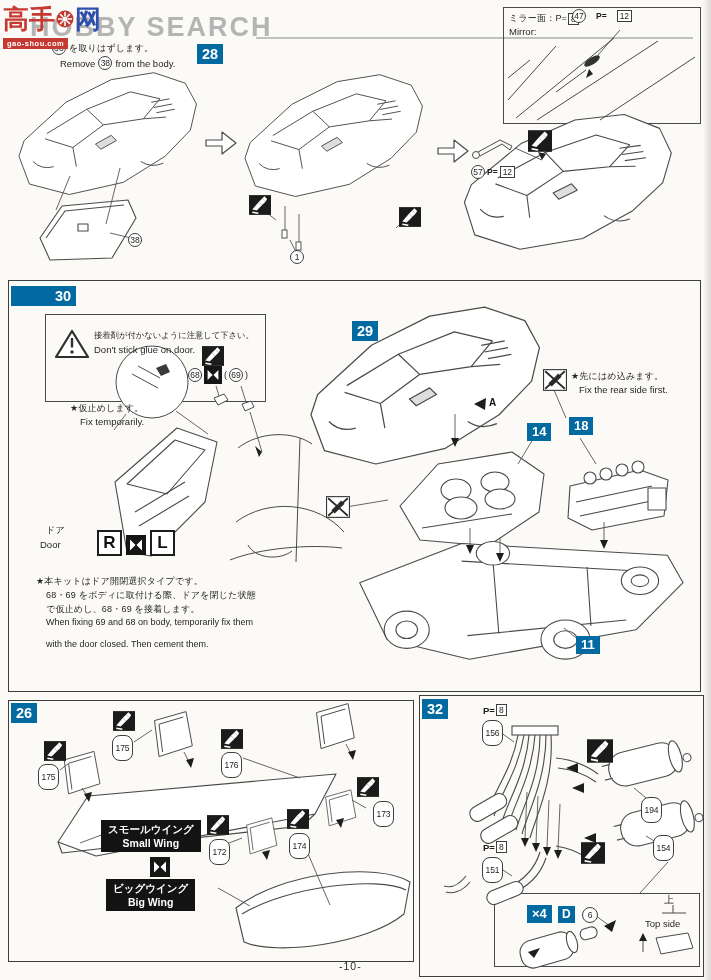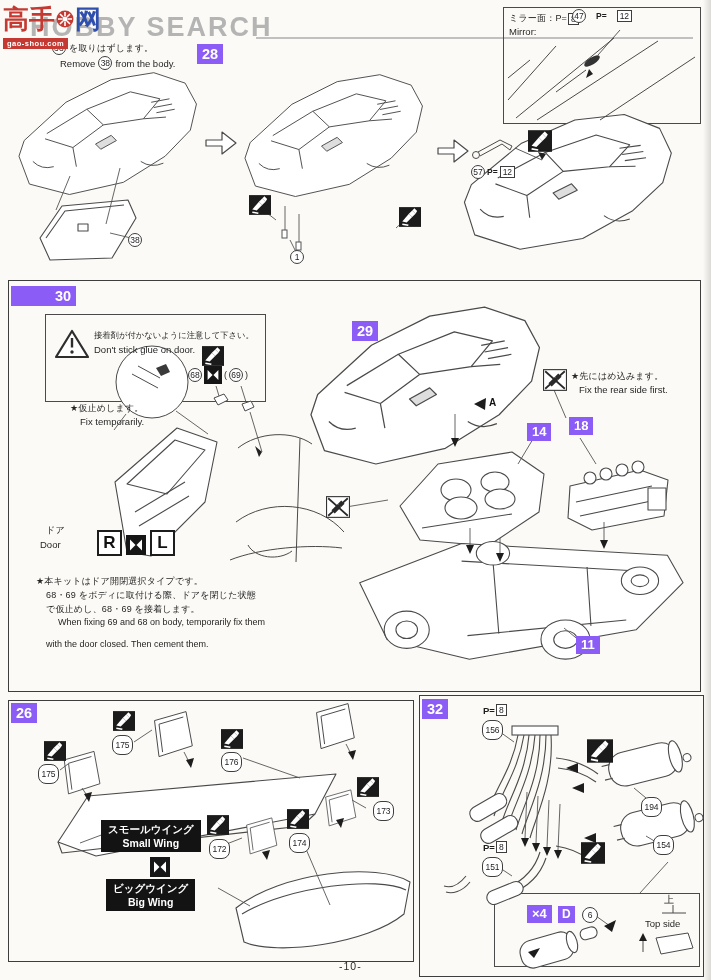--- a/index.html
+++ b/index.html
@@ -6,24 +6,24 @@
   #page{position:relative;width:711px;height:980px;background:#fbfaf6;overflow:hidden;
         font-family:"Liberation Sans","DejaVu Sans",sans-serif;color:#262626;}
   .panel{position:absolute;border:1.6px solid #3d3d3d;background:transparent;z-index:1;}
   .box1{position:absolute;border:1px solid #4a4a4a;background:transparent;z-index:2;}
   svg.art{position:absolute;left:0;top:0;z-index:2;}
   .lbl{position:absolute;z-index:3;}
   .row{display:flex;align-items:center;gap:3px;}
   .jp{font-size:9px;letter-spacing:0.2px;}
   .t95{font-size:9.5px;}
   .t9{font-size:9px;}
-  .stepbox{background:#8b5cf6;color:#fff;font-weight:700;font-size:14.5px;padding:1px 5px;line-height:1.25;}
+  .stepbox{background:#0369a1;color:#fff;font-weight:700;font-size:14.5px;padding:1px 5px;line-height:1.25;}
   .circ{display:inline-flex;justify-content:center;align-items:center;min-width:14px;height:14px;
         border:1px solid #3e3e3e;border-radius:50%;font-size:8.5px;background:#fff;color:#1d1d1d;box-sizing:border-box;}
-  .circ.w{min-width:21px;height:20px;border-radius:8px;}
+  .circ.w{min-width:21px;height:26px;border-radius:8px;}
   .pbox{border:1px solid #3e3e3e;font-size:8.5px;padding:0 2px;background:#fff;color:#1d1d1d;}
   .plabel{font-weight:700;font-size:9.5px;color:#1d1d1d;}
   .rl{width:25px;height:26px;border:2.4px solid #1d1d1d;background:#fff;display:flex;align-items:center;
       justify-content:center;font-weight:700;font-size:17px;color:#111;box-sizing:border-box;}
   .blabel{background:#131313;color:#fff;text-align:center;font-weight:700;padding:2px 7px;line-height:1.35;font-size:10.5px;}
   .blabel div{white-space:nowrap;}
   .wm{z-index:5;}
   .wm-main{font-weight:700;font-size:26px;line-height:1;display:flex;align-items:center;}
   .wm-sub{background:#c43a32;color:#fff;font-size:7.5px;font-weight:700;padding:1px 4px;letter-spacing:0.5px;margin-top:2px;display:inline-block;}
   .banner{font-weight:700;font-size:27px;letter-spacing:2px;color:#b4b4b4;z-index:1;}
@@ -320,21 +320,21 @@
   <div class="lbl jp" style="left:46px;top:524px;">ドア</div>
   <div class="lbl t95" style="left:40px;top:539px;">Door</div>
   <div class="lbl rl" style="left:97px;top:530px;">R</div>
   <svg class="lbl" width="20" height="22" style="left:126px;top:534px;">
       <use href="#ic-or"></use>
     </svg>
   <div class="lbl rl" style="left:150px;top:530px;">L</div>
   <div class="lbl jp" style="left:36px;top:575px;">★本キットはドア開閉選択タイプです。</div>
   <div class="lbl jp" style="left:46px;top:589px;">68・69 をボディに取付ける際、ドアを閉じた状態</div>
   <div class="lbl jp" style="left:46px;top:603px;">で仮止めし、68・69 を接着します。</div>
-  <div class="lbl t9" style="left:58px;top:617px;text-align:right;">When fixing 69 and 68 on body, temporarily fix them</div>
+  <div class="lbl t9" style="left:46px;top:617px;text-align:right;">When fixing 69 and 68 on body, temporarily fix them</div>
   <div class="lbl t9" style="left:46px;top:631px;margin-top:8px;">with the door closed. Then cement them.</div>
 
   <div class="lbl stepbox" style="left:352px;top:321px;">29</div>
   <svg class="lbl" width="24" height="22" style="left:543px;top:369px;">
       <use href="#ic-noglue"></use>
     </svg>
   <div class="lbl jp" style="left:571px;top:370px;">★先にはめ込みます。</div>
   <div class="lbl t95" style="left:579px;top:384px;">Fix the rear side first.</div>
   <div class="lbl atext" style="left:489px;top:397px;">A</div>
   <svg class="lbl" width="24" height="22" style="left:326px;top:496px;">

